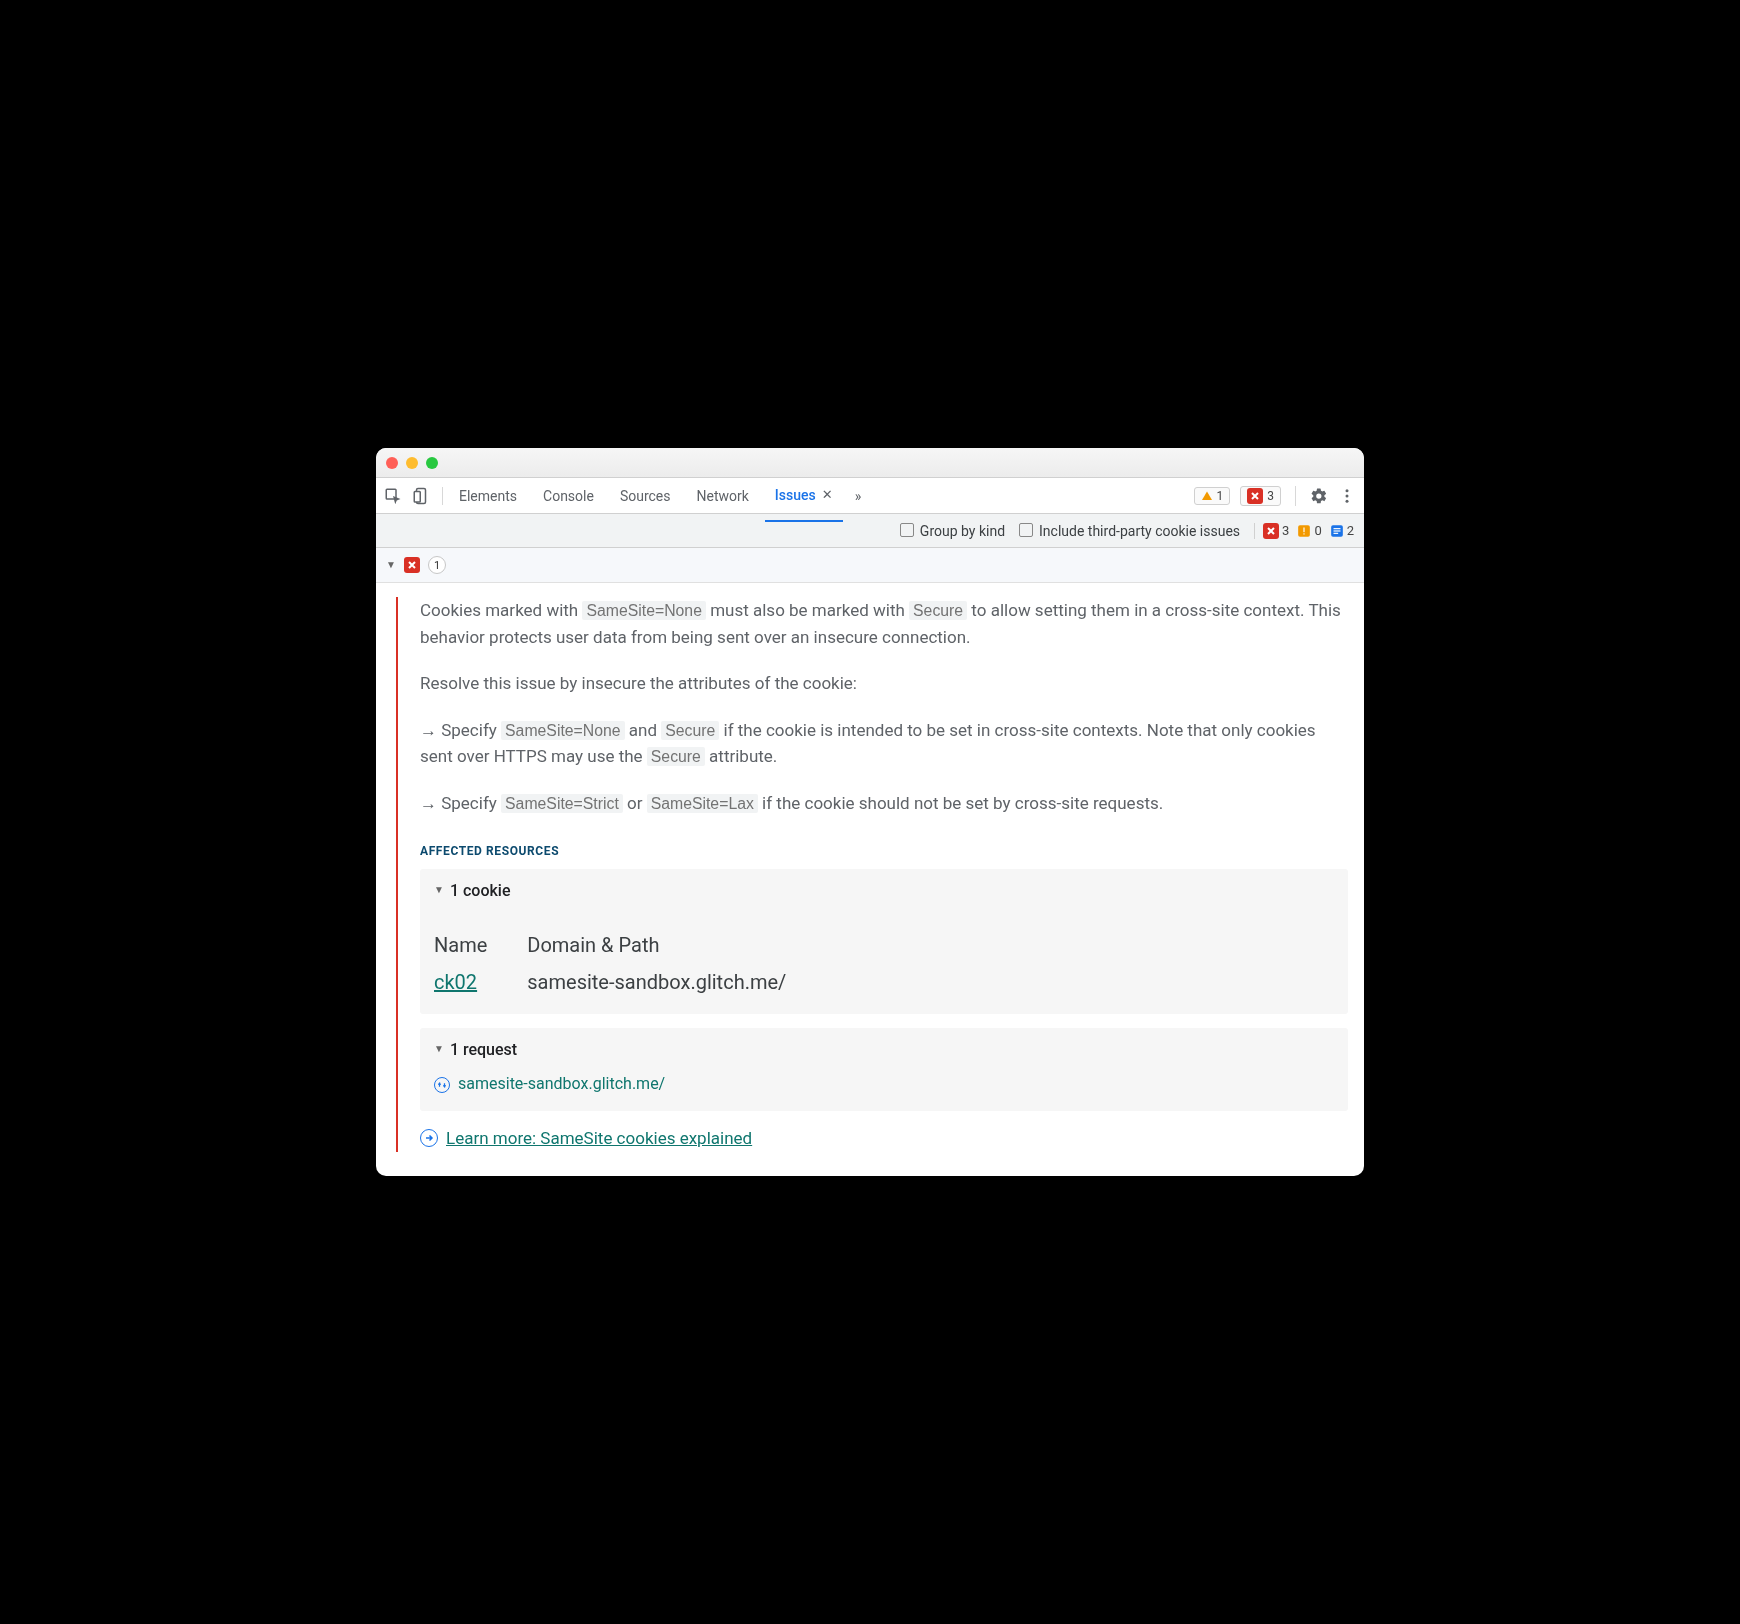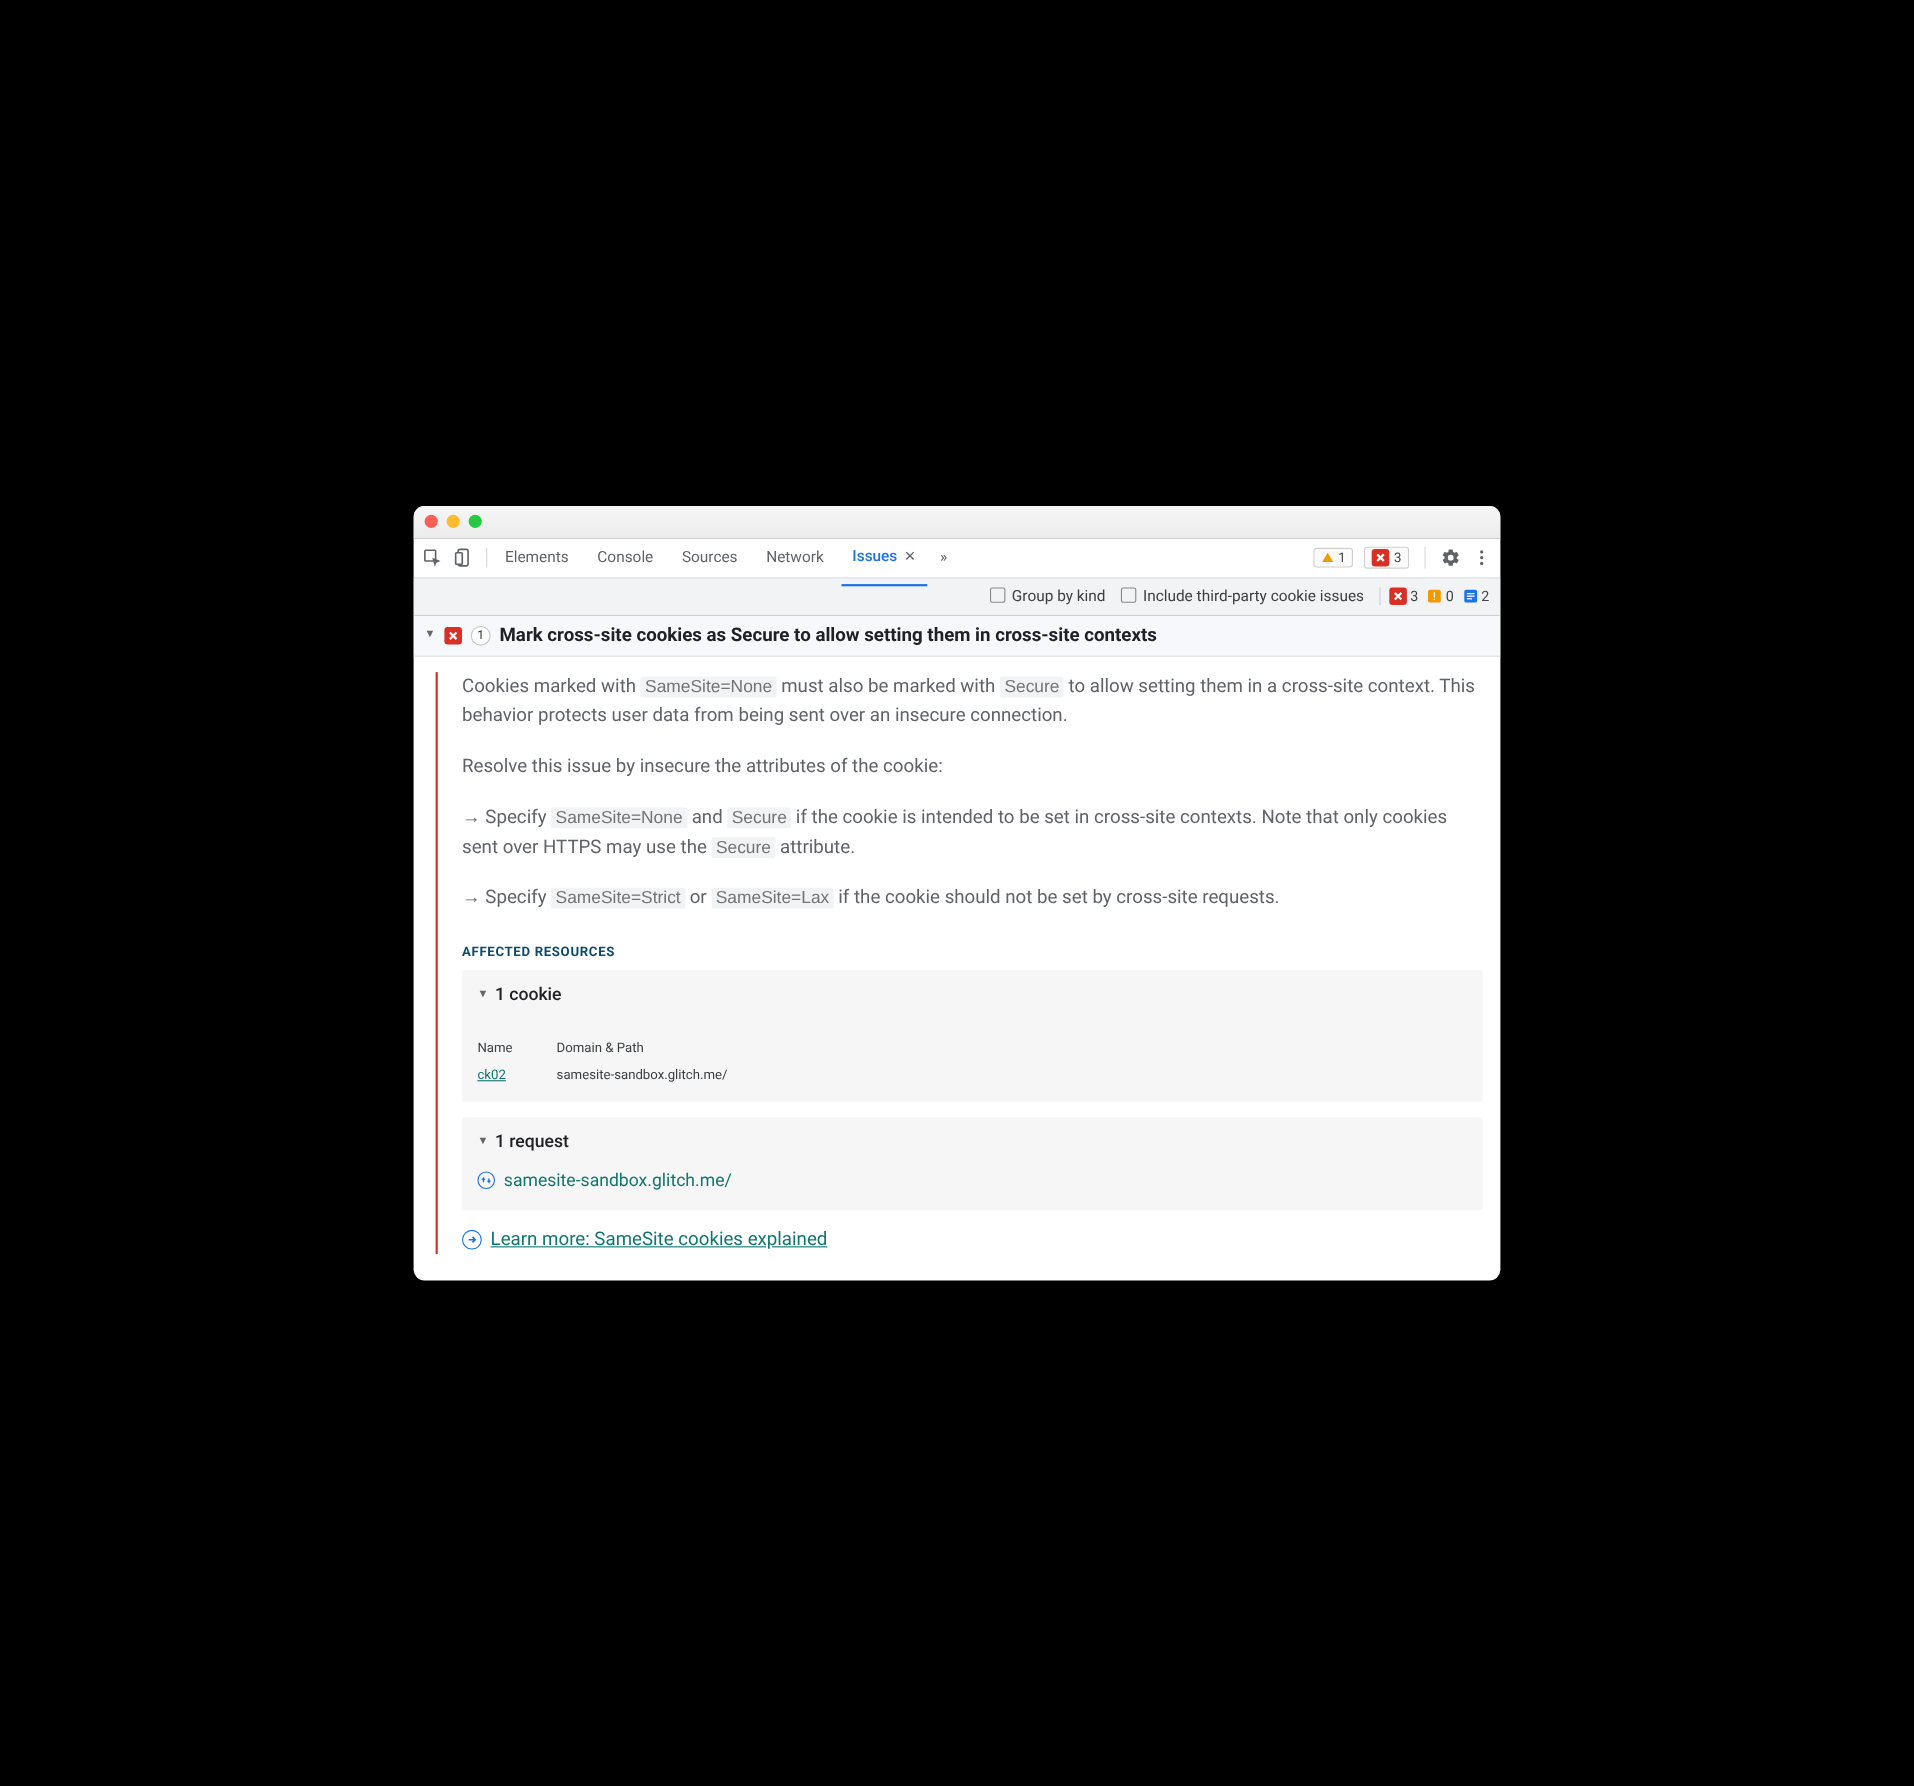--- a/index.html
+++ b/index.html
@@ -129,21 +129,21 @@
   }
   .arrow-line::before { content:"→ "; }
   .affected-hdr {
     text-transform: uppercase; letter-spacing: 0.6px; font-size:12px;
     color:#0c4a6e; font-weight:700; margin: 26px 0 8px 0;
   }
   .resbox {
     background:#f6f6f6; border-radius:3px; padding:10px 14px 14px 14px; margin-bottom:14px;
   }
   .resbox .boxtitle { display:flex; align-items:center; gap:6px; font-size:16px; color:#202124; font-weight:500;}
-  .resbox table { margin-top:24px; font-size:12px; color:#3c4043; border-collapse: collapse;}
+  .resbox table { margin-top:24px; font-size:20px; color:#3c4043; border-collapse: collapse;}
   .resbox th { text-align:left; font-weight:400; color:#3c4043; padding: 2px 40px 4px 0;}
   .resbox td { padding: 2px 40px 2px 0;}
   .link { color:#0f766e; cursor:pointer; text-decoration: underline;}
   .reqline { display:flex; align-items:center; gap:8px; margin-top:10px; font-size:16px;}
   .reqicon { width:16px; height:16px; border:1.5px solid #1a73e8; border-radius:50%; display:inline-flex; align-items:center; justify-content:center; color:#1a73e8; font-size:10px; font-weight:700;}
   .learnmore { display:flex; align-items:center; gap:8px; margin-top:10px;}
   .learnmore .circ{ width:18px;height:18px;border:1.5px solid #1a73e8;border-radius:50%;display:inline-flex;align-items:center;justify-content:center;color:#1a73e8;}
   svg { flex-shrink:0;}
 </style>
 </head>
@@ -254,21 +254,20 @@
   </div>
 
   <div class="issuehdr">
     <span class="disclosure">▼</span>
     <span class="err-square">
       <svg width="10" height="10" viewBox="0 0 10 10">
           <path d="M2 2 L8 8 M8 2 L2 8" stroke="#fff" stroke-width="2"></path>
         </svg>
     </span>
     <span class="count-pill">1</span>
-    <span class="issuehdr-title">Mark cross-site cookies as Secure to allow setting them in cross-site contexts</span>
   </div>
 
   <div class="issuebody">
     <div class="redbar"></div>
     <div class="content">
 
       <p>
         <span>Cookies marked with </span><code class="mono">SameSite=None</code><span> must also be marked with </span><code class="mono">Secure</code><span> to allow setting them in a cross-site context. This behavior protects user data from being sent over an insecure connection.</span>
       </p>
 

